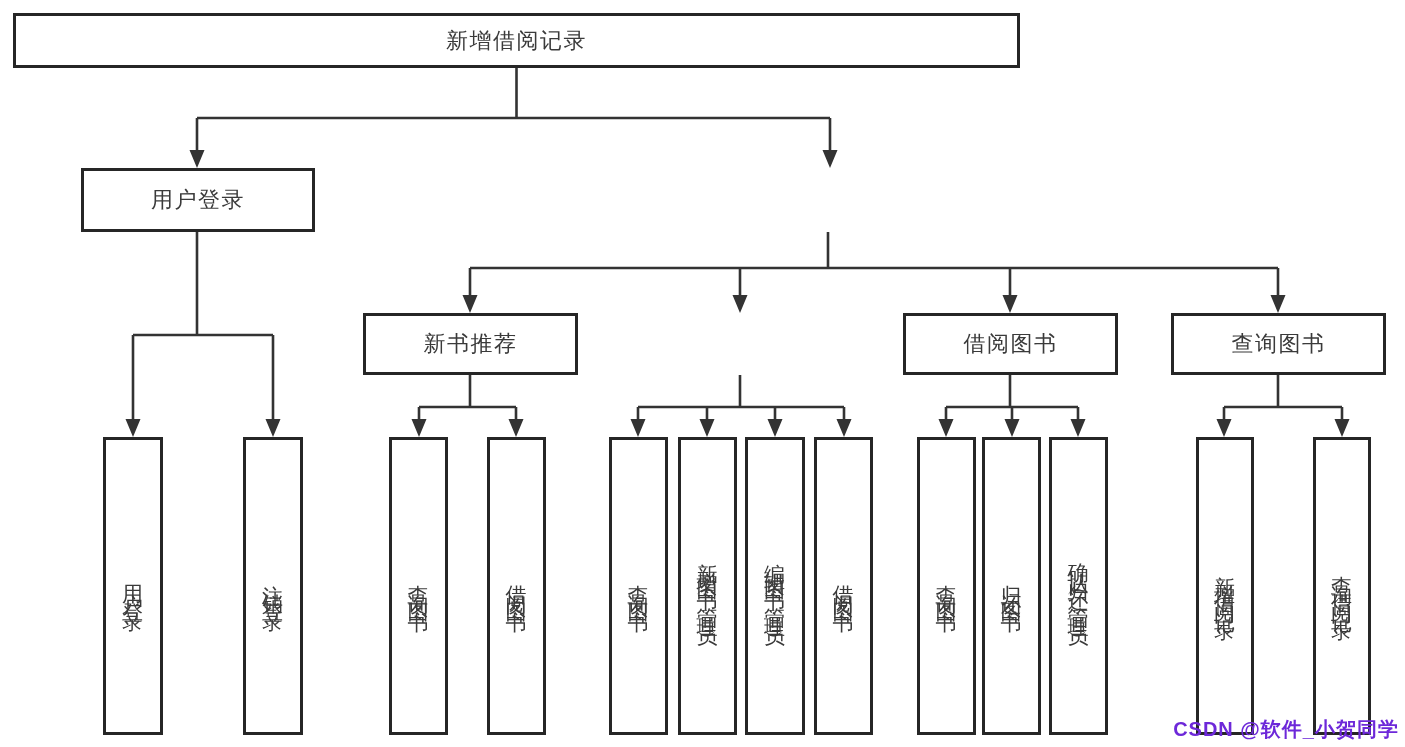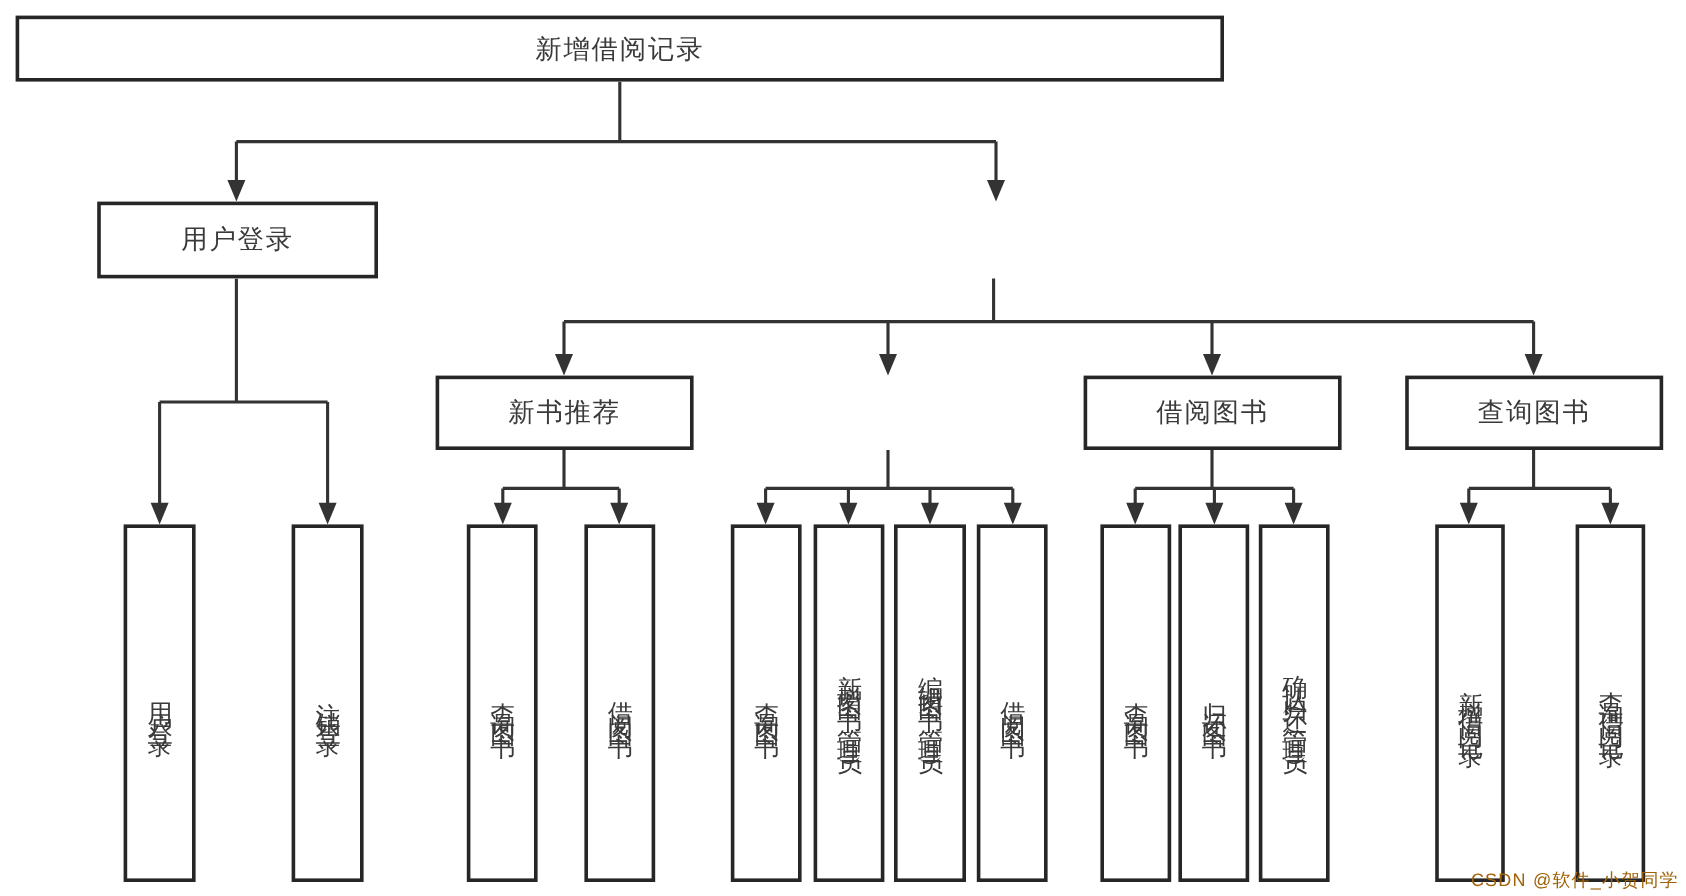--- a/index.html
+++ b/index.html
@@ -14,21 +14,21 @@
     border:3px solid #262626;background:#ffffff;
     display:flex;align-items:center;justify-content:center;
   }
   .hlabel{font-size:22px;letter-spacing:1.5px;white-space:nowrap;}
   .vtext{
     writing-mode:vertical-lr;text-orientation:upright;
     font-size:21px;letter-spacing:9px;line-height:1;white-space:nowrap;
   }
   .watermark{
     position:absolute;right:6px;bottom:4px;z-index:5;
-    font-size:15px;color:#a16207;letter-spacing:1px;white-space:nowrap;
+    font-size:20px;color:#6d28d9;letter-spacing:1px;white-space:nowrap;font-weight:bold;
   }
 </style>
 </head>
 <body>
 
 <div id="canvas">
 
   <svg class="connectors" viewBox="0 0 1405 747" xmlns="http://www.w3.org/2000/svg">
     <path d="M516.5,68 V118 M197,118 H830 M197,118 V154 M830,118 V154
          M197,232 V335 M133,335 H273 M133,335 V423 M273,335 V423

